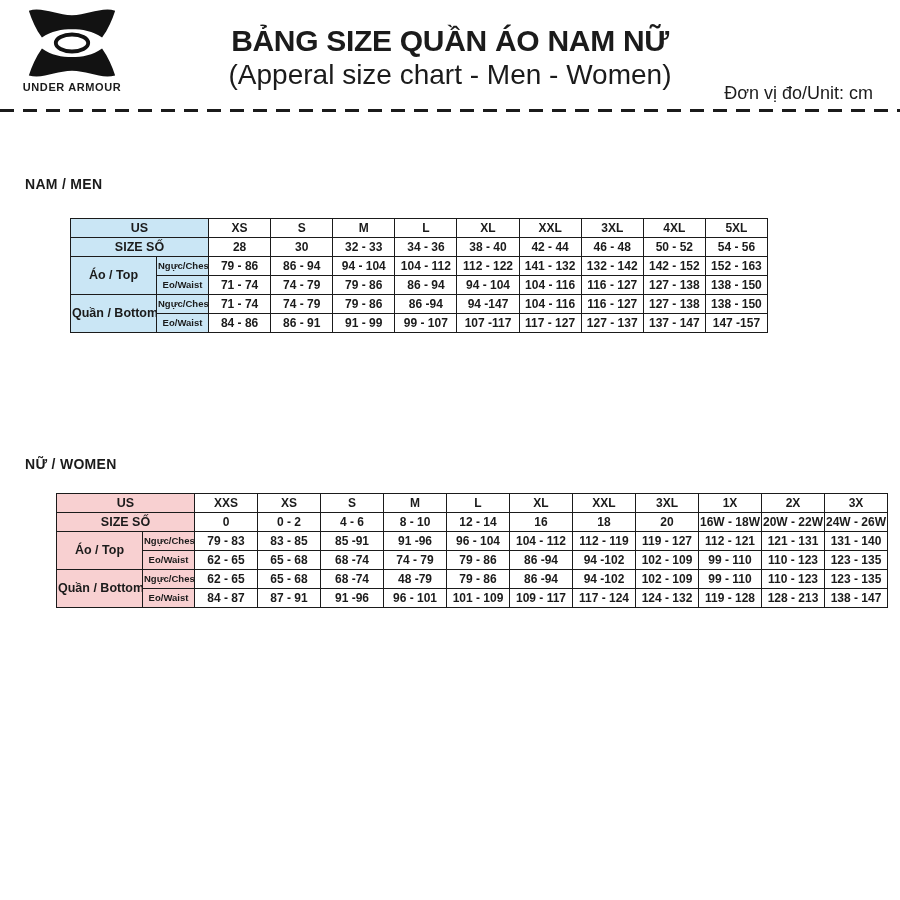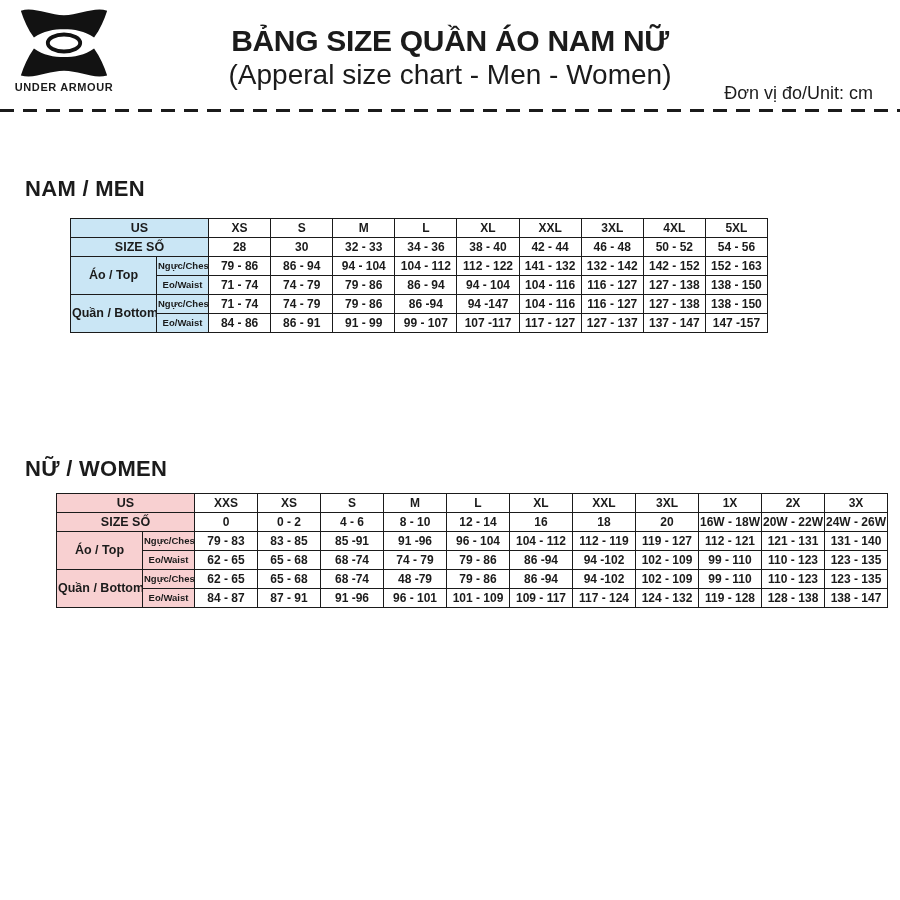--- a/index.html
+++ b/index.html
@@ -1,35 +1,35 @@
 <!DOCTYPE html>
 <html style="--border: #1b1b1b;"><head>
 <meta charset="utf-8">
 <style>
   * { box-sizing: border-box; margin: 0; padding: 0; }
   html,body { background:#fff; }
   body { font-family:"Liberation Sans","DejaVu Sans",sans-serif; color:#1b1b1b; }
   .page { position:relative; width:900px; height:900px; background:#ffffff; overflow:hidden; }
 
   
-  .logo-block { position:absolute; left:8px; top:6px; width:112px; text-align:center; }
+  .logo-block { position:absolute; left:16px; top:6px; width:112px; text-align:center; }
   .logo-mark { display:block; margin:0 auto; }
   .brand-name { font-size:11px; font-weight:800; letter-spacing:0.6px; white-space:nowrap; margin-top:1px; }
 
   .titles { position:absolute; left:130px; right:130px; top:24px; text-align:center; }
   .page-title { font-size:30px; font-weight:800; letter-spacing:-0.3px; line-height:1.1; }
   .page-subtitle { font-size:28px; font-weight:400; margin-top:3px; line-height:1.1; }
 
   .unit-note { position:absolute; right:27px; top:83px; font-size:18px; font-weight:400; }
 
   .dashed-rule { position:absolute; left:0; right:0; top:109px; height:3px;
     background:repeating-linear-gradient(90deg, var(--border,#151515) 0 14px, transparent 14px 23px); }
 
   
-  .section-title { position:absolute; font-size:22px; font-weight:800; letter-spacing:0.3px; }
+  .section-title { position:absolute; font-size:14px; font-weight:800; letter-spacing:0.3px; }
   #title-men   { left:25px; top:176px; }
   #title-women { left:25px; top:456px; }
 
   .table-wrap { position:absolute;padding-left:48px; }
   #wrap-men   { left:22px; top:218px; width:746px; }
   #wrap-women { left:8px;  top:493px; width:880px; }
 
   
   table.size-table { border-collapse:collapse; table-layout:fixed; width:100%;
     font-family:"Liberation Sans","DejaVu Sans",sans-serif; }
@@ -258,20 +258,20 @@
             <th class="sub">Eo/Waist</th>
             <td class="num">84 - 87</td>
             <td class="num">87 - 91</td>
             <td class="num">91 -96</td>
             <td class="num">96 - 101</td>
             <td class="num">101 - 109</td>
             <td class="num">109 - 117</td>
             <td class="num">117 - 124</td>
             <td class="num">124 - 132</td>
             <td class="num">119 - 128</td>
-            <td class="num">128 - 138</td>
+            <td class="num">128 - 213</td>
             <td class="num">138 - 147</td>
           </tr>
         </tbody>
       </table>
   </div>
 
 </div>
 
 </body></html>

